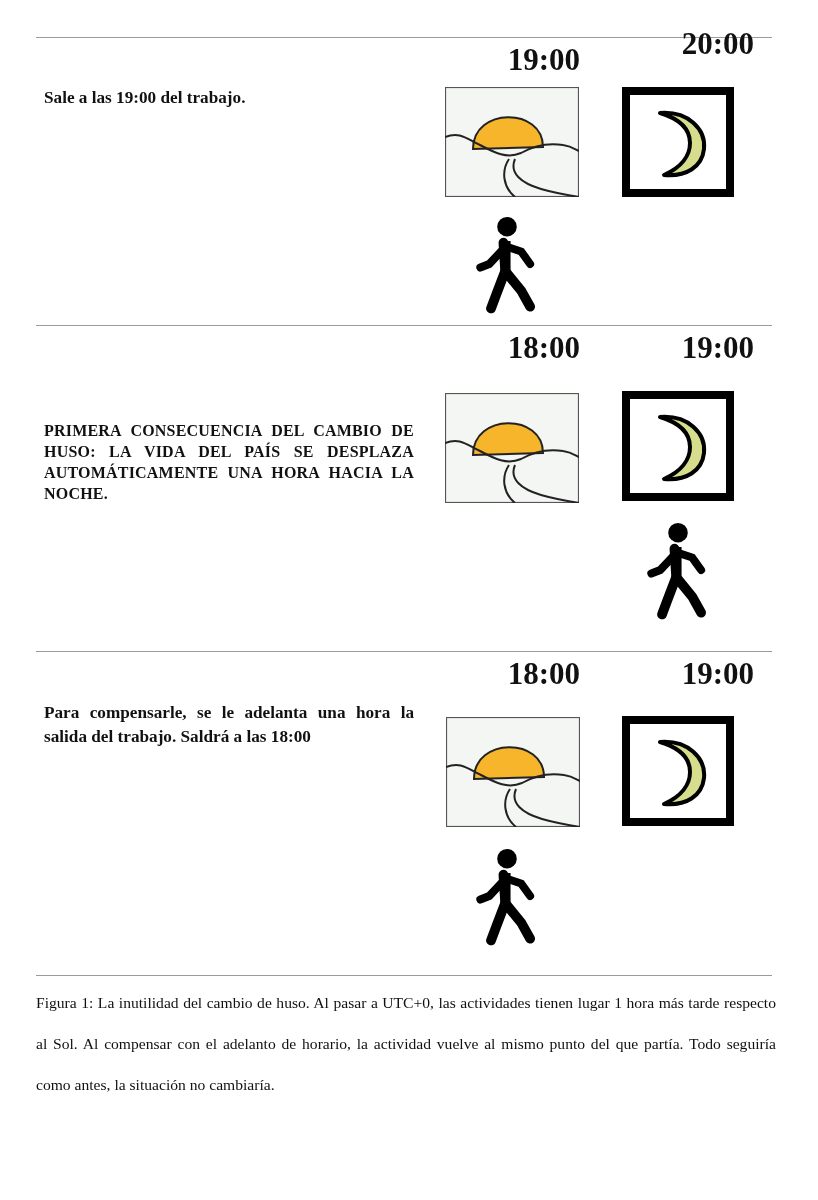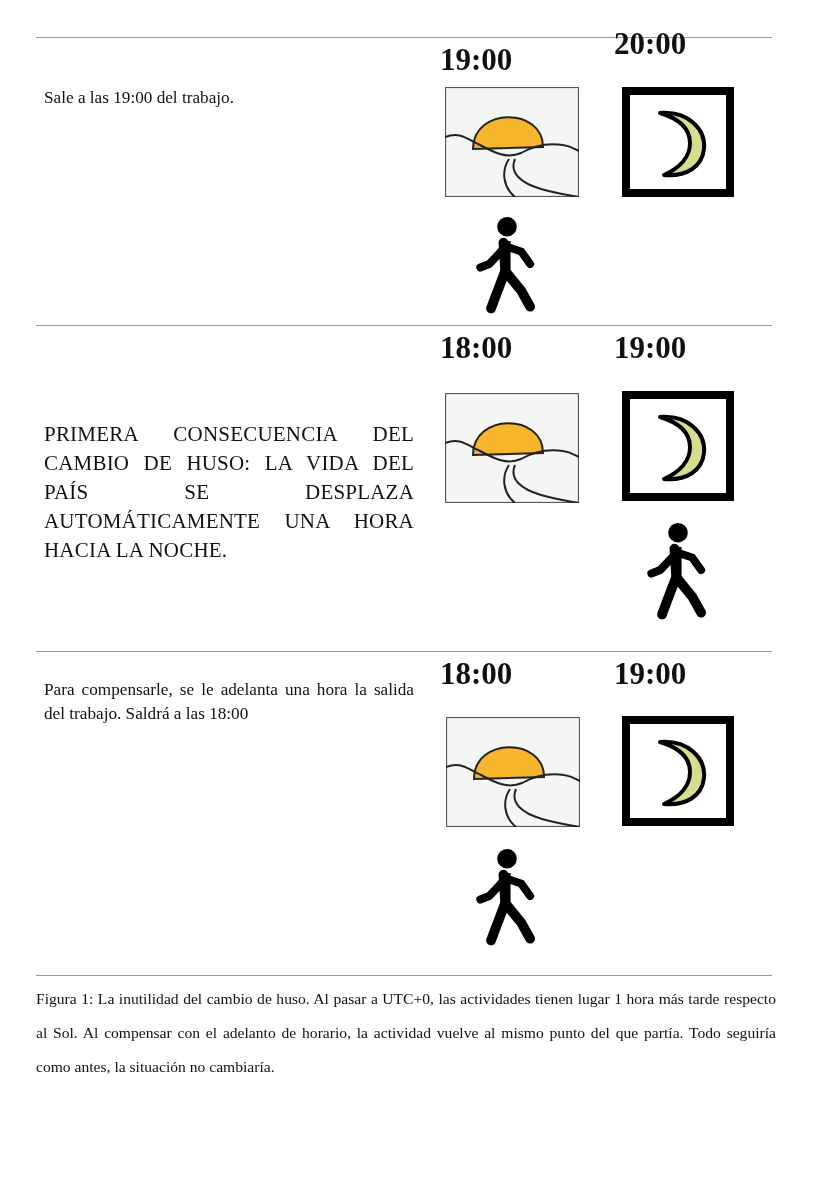--- a/index.html
+++ b/index.html
@@ -1,27 +1,27 @@
 <!DOCTYPE html>
 <html><head>
 <meta charset="utf-8">
 <style>
   html, body { margin: 0; padding: 0; background: #ffffff; }
   body { width: 818px; height: 1200px; position: relative; overflow: hidden;
          font-family: "Liberation Serif", "DejaVu Serif", serif; color: #111; }
   .rule { position: absolute; left: 36px; width: 736px; height: 1px; background: #9a9a9a; }
   .text { position: absolute; left: 44px; width: 370px; font-size: 17.2px; line-height: 23.5px;
-          text-align: justify; }
+          text-align: justify; font-weight: bold; }
   .text p { margin: 0; }
   .text .gap { height: 24px; }
-  .caps { font-size: 21px; line-height: 29px; letter-spacing: 0.2px; }
-  .time { position: absolute; font-weight: bold; font-size: 31px; width: 140px; text-align: left; }
+  .caps { font-size: 16px; line-height: 21px; letter-spacing: 0.2px; }
+  .time { position: absolute; font-weight: bold; font-size: 31px; width: 140px; text-align: right; }
   .icon { position: absolute; }
   .caption { position: absolute; left: 36px; top: 982px; width: 740px; font-size: 15.6px;
-             line-height: 34px; text-align: justify; }
+             line-height: 41px; text-align: justify; }
   .caption p { margin: 0; }
 </style>
 </head>
 <body>
 
 <svg width="0" height="0" style="position:absolute">
   <defs>
     <symbol id="sunset" viewBox="0 0 134 110">
       <rect x="0.5" y="0.5" width="133" height="109" fill="#f3f6f3" stroke="#555" stroke-width="1.2"></rect>
       <path d="M28 62 C 28 20, 98 20, 98 60 Z" fill="#F7B52C" stroke="#222" stroke-width="2"></path>
@@ -83,21 +83,21 @@
   </svg>
 <svg class="icon" style="left:646px; top:516px;" width="80" height="108">
     <use href="#walker"></use>
   </svg>
 
 <div class="rule" style="top:651px;"></div>
 
 <div class="time" style="left:440px; top:656px;">18:00</div>
 <div class="time" style="left:614px; top:656px;">19:00</div>
 
-<div class="text" style="top:678px;">
+<div class="text" style="top:701px;">
   <p>Para compensarle, se le adelanta una hora la salida del trabajo. Saldrá a las 18:00</p>
   <div class="gap"></div>
   <div class="gap" style="height:38px;"></div>
 </div>
 
 <svg class="icon" style="left:446px; top:717px;" width="134" height="110">
     <use href="#sunset"></use>
   </svg>
 <svg class="icon" style="left:622px; top:716px;" width="112" height="110">
     <use href="#moon"></use>

